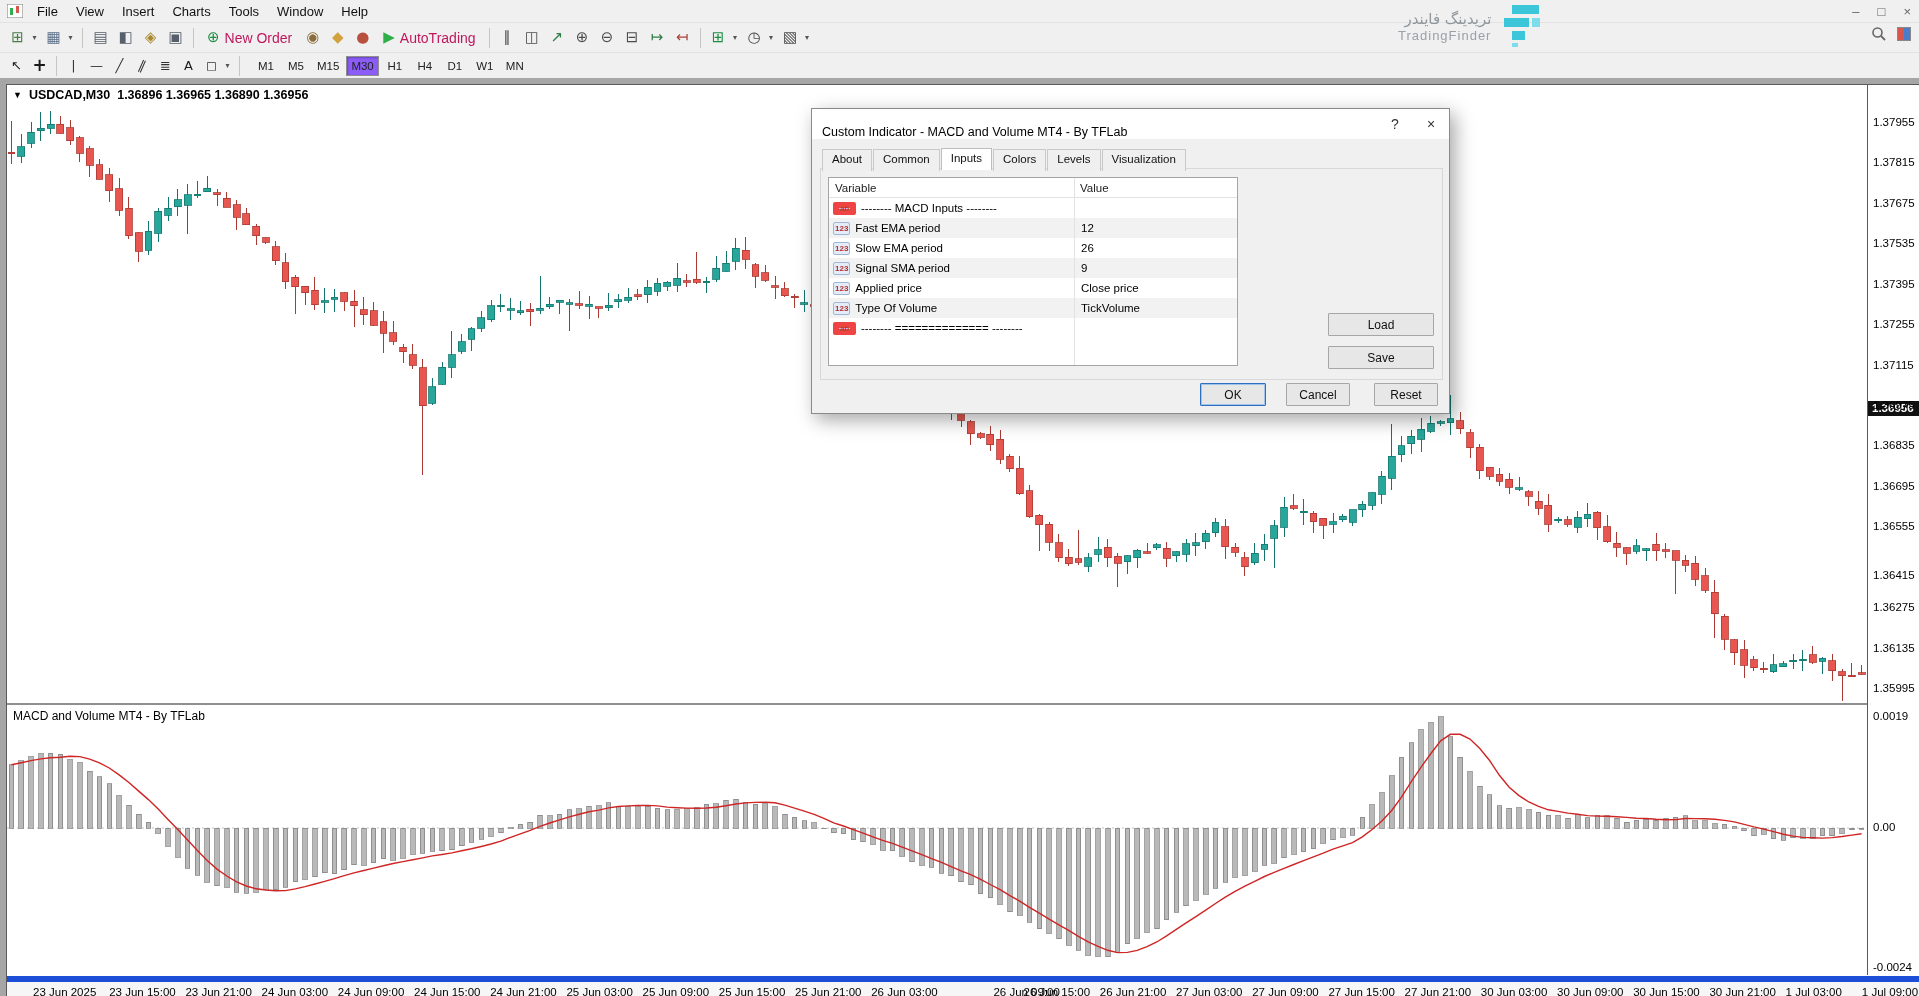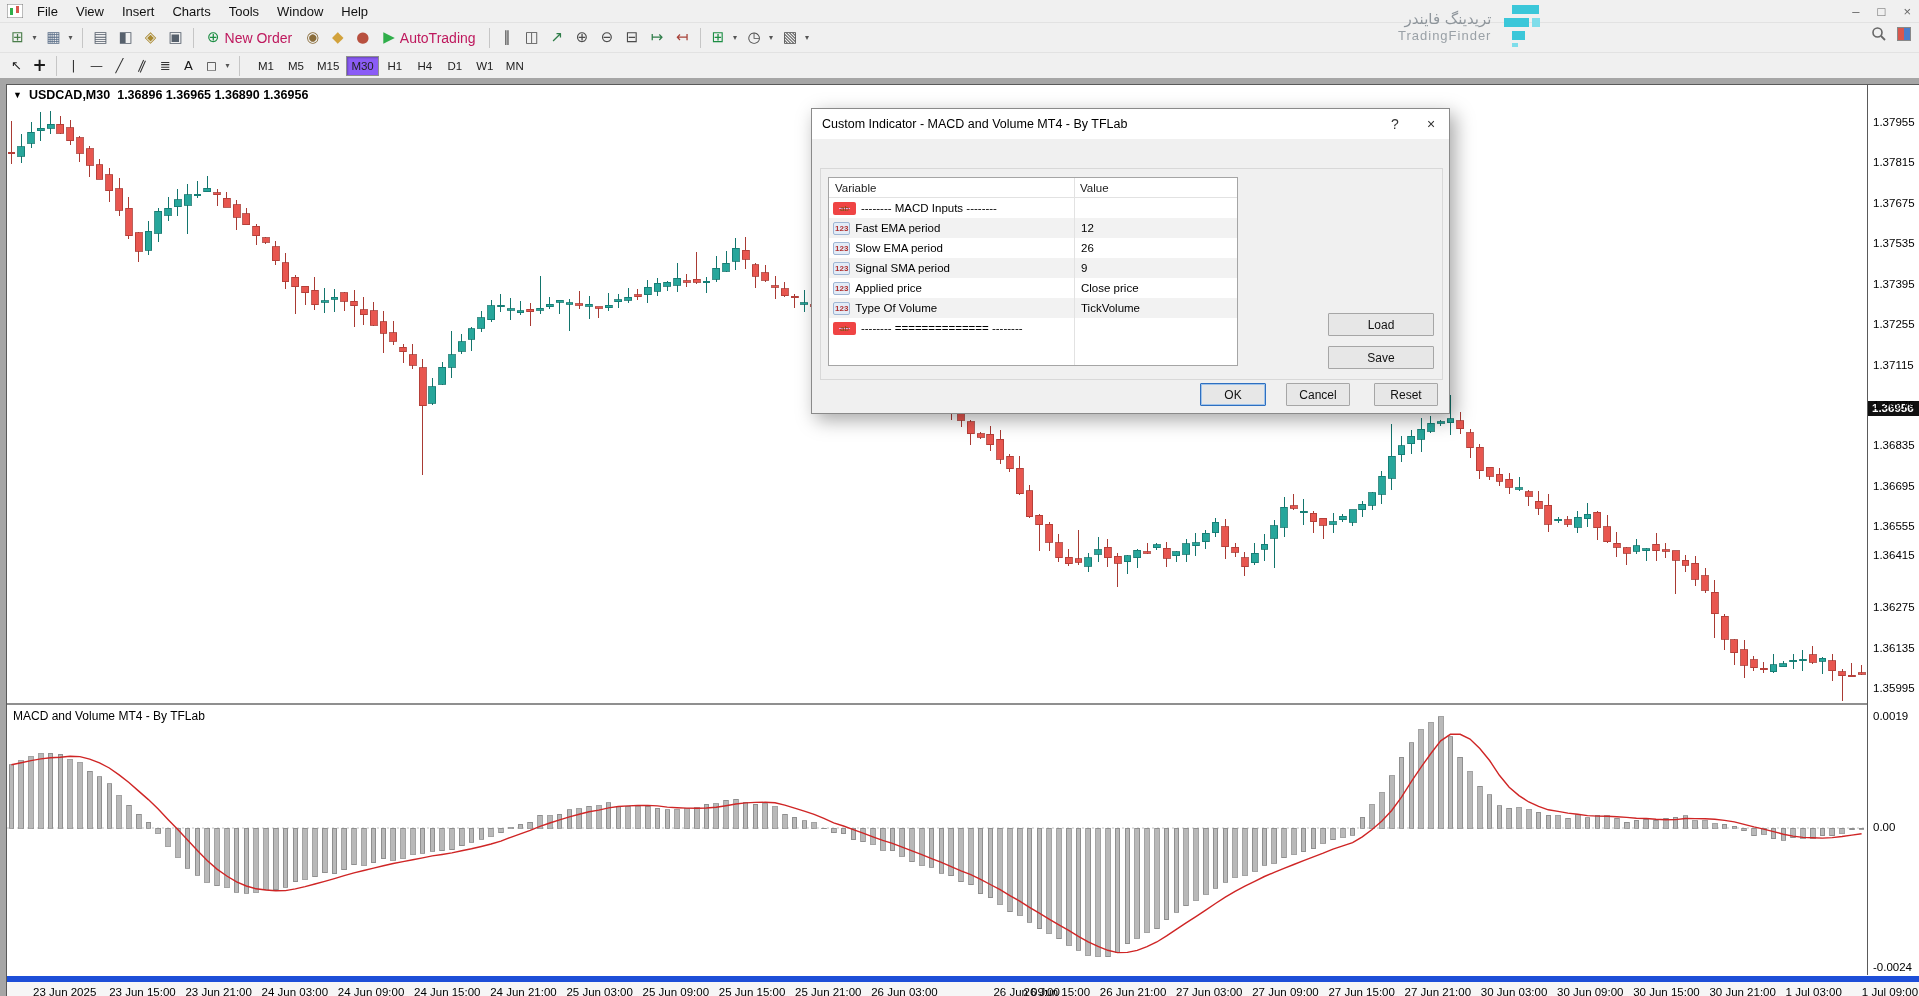--- a/index.html
+++ b/index.html
@@ -44,21 +44,21 @@
   .ohlc{position:absolute;left:6px;top:3px;font-size:12.5px;font-weight:600;color:#000;display:flex;gap:7px;align-items:center;white-space:nowrap}
   .ohlc .tri{font-size:9px}
   .ind-label{position:absolute;left:6px;top:624px;font-size:12px;color:#000;white-space:nowrap}
   .time-axis{position:absolute;left:0;top:891px;width:1913px;height:21px;background:#f6f6f6;border-top:6px solid #1d4ed8}
   .time-label{position:absolute;top:4px;font-size:11.5px;color:#000;white-space:nowrap}
   .price-axis{position:absolute;left:1860px;top:0;bottom:21px;width:53px;background:#fff;border-left:1px solid #5a5a5a}
   .axis-label{position:absolute;left:5px;font-size:11.5px;color:#000;white-space:nowrap}
   .price-tag{position:absolute;left:0;right:0;background:#111;color:#fff;font-size:11.5px;font-weight:bold;padding:1px 0 2px 4px}
   
   .dialog{position:absolute;left:811px;top:108px;width:639px;height:306px;background:#f0f0f0;border:1px solid #8a8a8a;box-shadow:5px 6px 18px rgba(0,0,0,.35);z-index:50;font-size:12px}
-  .dlg-title{position:absolute;left:0;top:0;right:0;height:30px;background:#fff;display:flex;align-items:center;padding-left:10px}
+  .dlg-title{position:absolute;left:0;top:0;right:0;height:30px;background:#fff;display:flex;align-items:flex-end;padding-left:10px}
   .dlg-title-text{flex:1;font-size:12.5px;color:#000;white-space:nowrap}
   .dlg-btn{width:36px;height:30px;display:flex;align-items:center;justify-content:center;color:#333;font-size:14px;cursor:default}
   .dlg-frame{position:absolute;left:8px;top:59px;width:623px;height:212px;border:1px solid #d8d8d8;background:#f0f0f0}
   .dlg-tabs{position:absolute;left:10px;top:39px;display:flex;z-index:2}
   .dlg-tab{padding:3px 9px 4px;font-size:11.5px;color:#111;background:#efefef;border:1px solid #c9c9c9;border-bottom:none;margin-right:1px;position:relative;top:1px}
   .dlg-tab.active{background:#fff;top:0;padding-bottom:6px;border-color:#bdbdbd;z-index:3}
   .dlg-table{position:absolute;left:16px;top:68px;width:410px;height:189px;background:#fff;border:1px solid #a5a5a5;overflow:hidden}
   .tbl-divider{position:absolute;left:245px;top:0;bottom:0;width:1px;background:#e2e2e2}
   .thead{display:flex;height:20px;align-items:center;border-bottom:1px solid #e2e2e2;background:#fff}
   .th{font-size:11.5px;color:#222;padding:0 6px}
@@ -879,38 +879,46 @@
       <span class="axis-label" style="top: 71.4292px;">1.37815</span>
       <span class="axis-label" style="top: 111.858px;">1.37675</span>
       <span class="axis-label" style="top: 152.288px;">1.37535</span>
       <span class="axis-label" style="top: 192.717px;">1.37395</span>
       <span class="axis-label" style="top: 233.146px;">1.37255</span>
       <span class="axis-label" style="top: 273.575px;">1.37115</span>
       <span class="axis-label" style="top: 314.004px;">1.36975</span>
       <span class="axis-label" style="top: 354.434px;">1.36835</span>
       <span class="axis-label" style="top: 394.863px;">1.36695</span>
       <span class="axis-label" style="top: 435.292px;">1.36555</span>
-      <span class="axis-label" style="top: 464px;">1.36415</span>
+      <span class="axis-label" style="top: 484px;">1.36415</span>
       <span class="axis-label" style="top: 516.15px;">1.36275</span>
       <span class="axis-label" style="top: 556.58px;">1.36135</span>
       <span class="axis-label" style="top: 597.009px;">1.35995</span>
       <span class="axis-label" style="top: 624.85px;">0.0019</span>
       <span class="axis-label" style="top: 736px;">0.00</span>
       <span class="axis-label" style="top: 876.4px;">-0.0024</span>
     </div>
 </div>
 
 <div class="dialog">
   <div class="dlg-title">
     <span class="dlg-title-text">Custom Indicator - MACD and Volume MT4 - By TFLab</span>
     <span class="dlg-btn">?</span>
     <span class="dlg-btn">×</span>
   </div>
 
   <div class="dlg-frame"></div>
+  <div class="dlg-tabs" id="dlg-tabs">
+      <span class="dlg-tab">About</span>
+      <span class="dlg-tab">Common</span>
+      <span class="dlg-tab active">Inputs</span>
+      <span class="dlg-tab">Colors</span>
+      <span class="dlg-tab">Levels</span>
+      <span class="dlg-tab">Visualization</span>
+    </div>
 
   <div class="dlg-table">
     <div class="tbl-divider"></div>
     <div class="thead">
       <span class="th var">Variable</span>
       <span class="th val">Value</span>
     </div>
     <div id="dlg-rows">
         <div class="trow">
           <span class="cell cvar">

